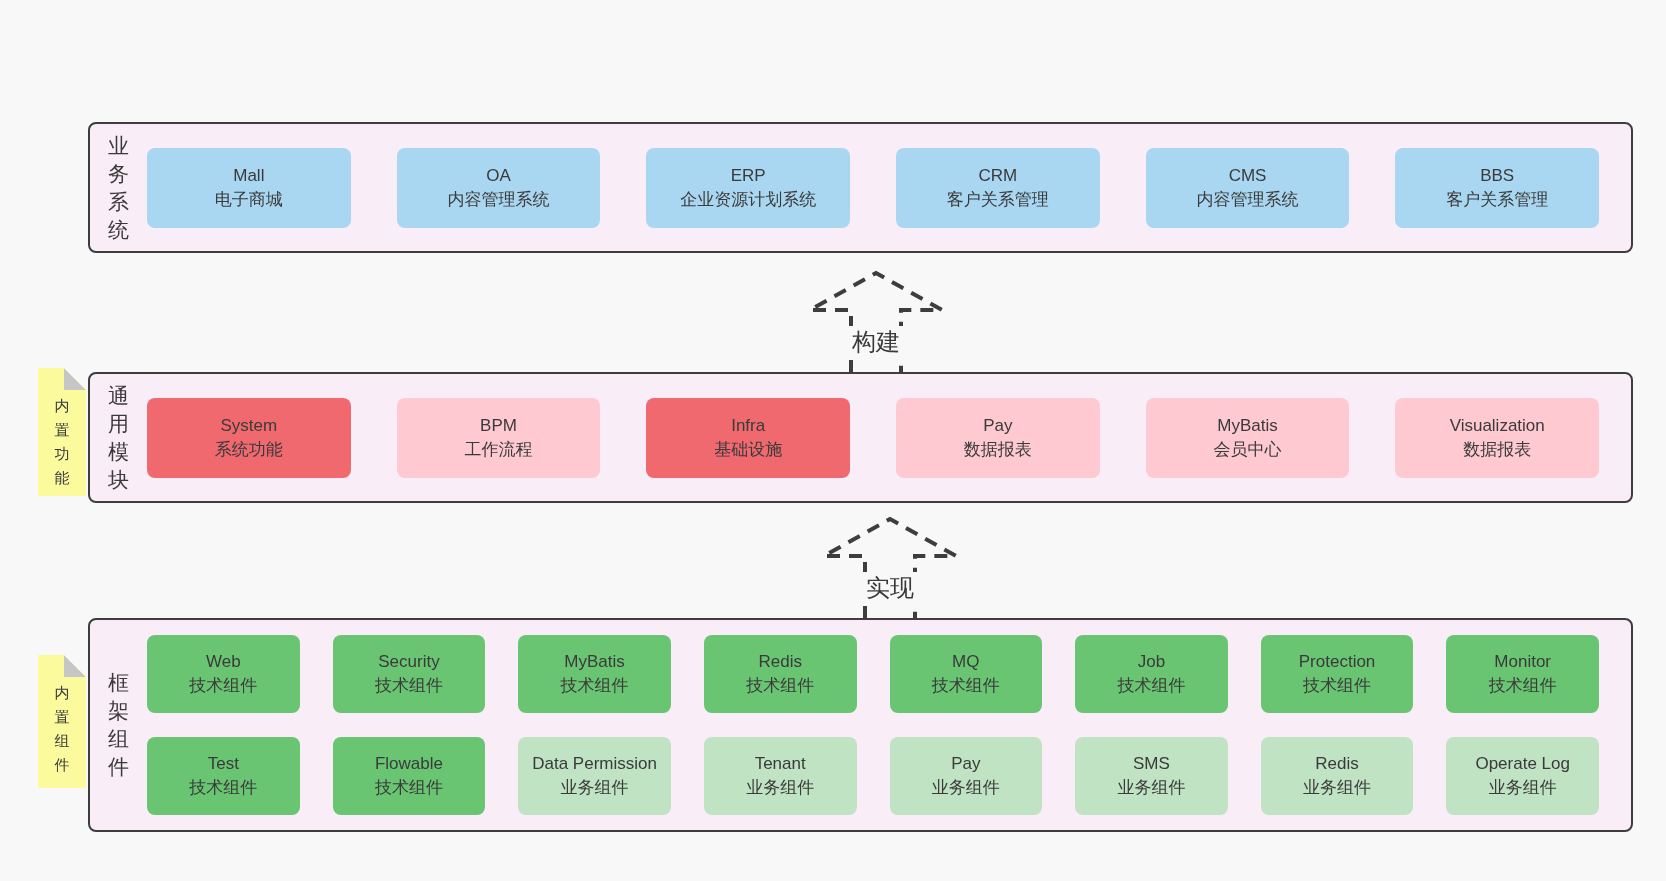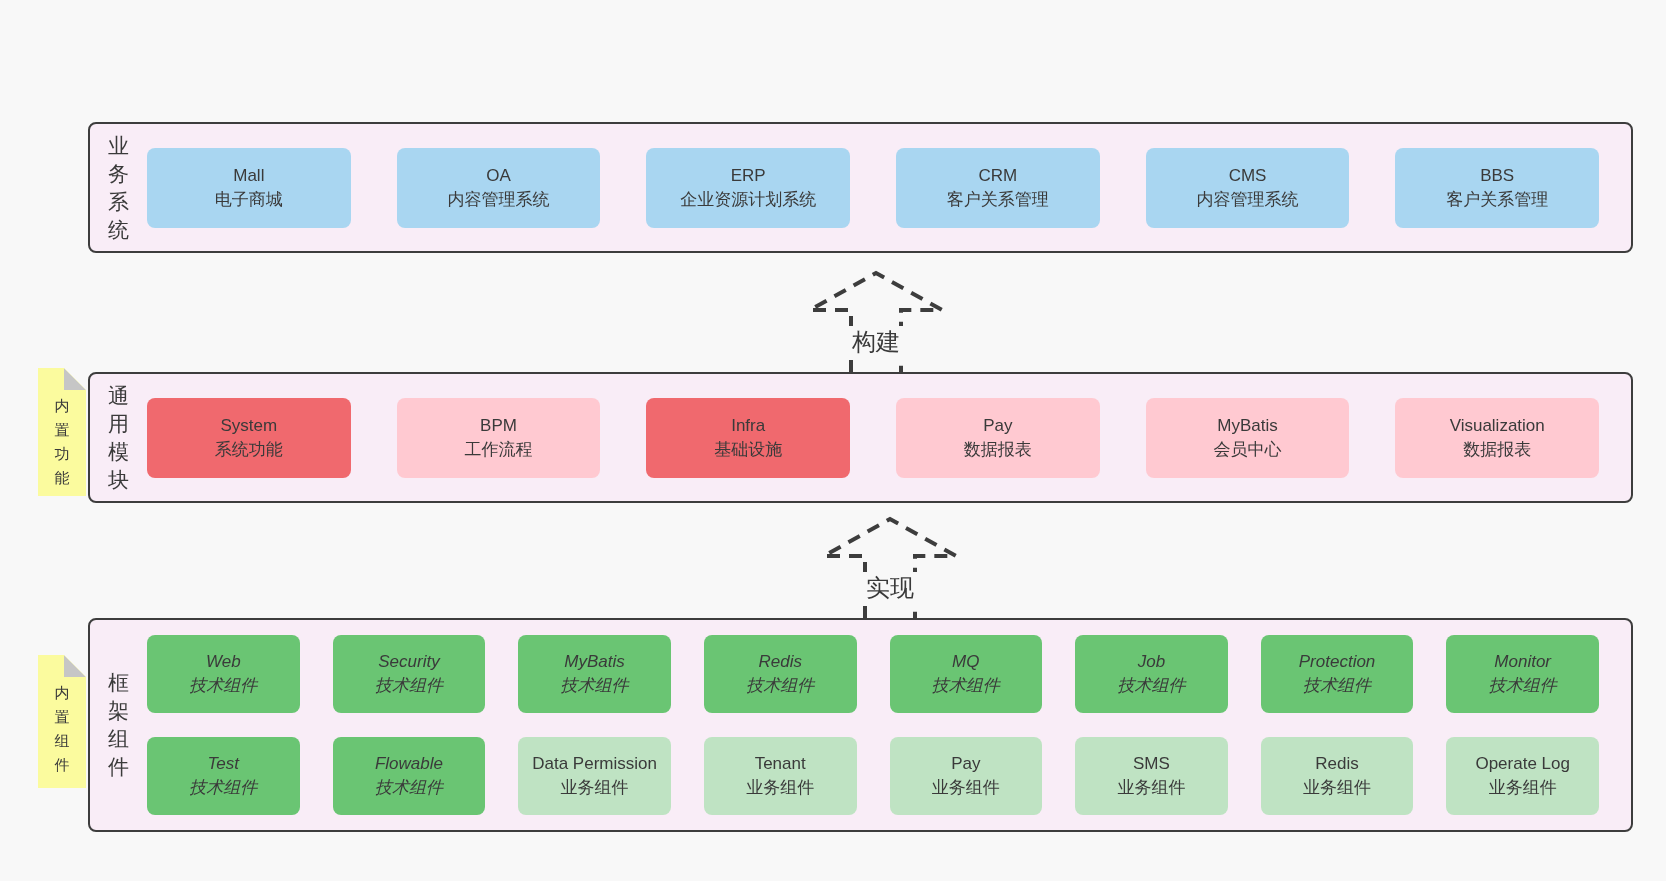--- a/index.html
+++ b/index.html
@@ -62,21 +62,21 @@
     line-height: 24px;
     padding: 0 12px;
     box-sizing: border-box;
     color: var(--text, #3a3a3a);
   }
   .h80 .box { height: 80px; }
   .h78 .box { height: 78px; }
   .v-blue        { background: var(--blue, #a9d6f1); }
   .v-red         { background: var(--red, #f0696e); }
   .v-pink        { background: var(--pink, #ffc9d1); }
-  .v-green       { background: var(--green, #6ac573); font-style: italic; }
+  .v-green       { background: var(--green, #6ac573); }
   .v-light_green { background: var(--light-green, #bfe3c3); }
   
   .tag {
     position: absolute;
     left: 38px;
     width: 48px;
     background: var(--tag-yellow, #fbfb9e);
     clip-path: polygon(0 0, calc(100% - 22px) 0, 100% 22px, 100% 100%, 0 100%);
     z-index: 3;
   }

